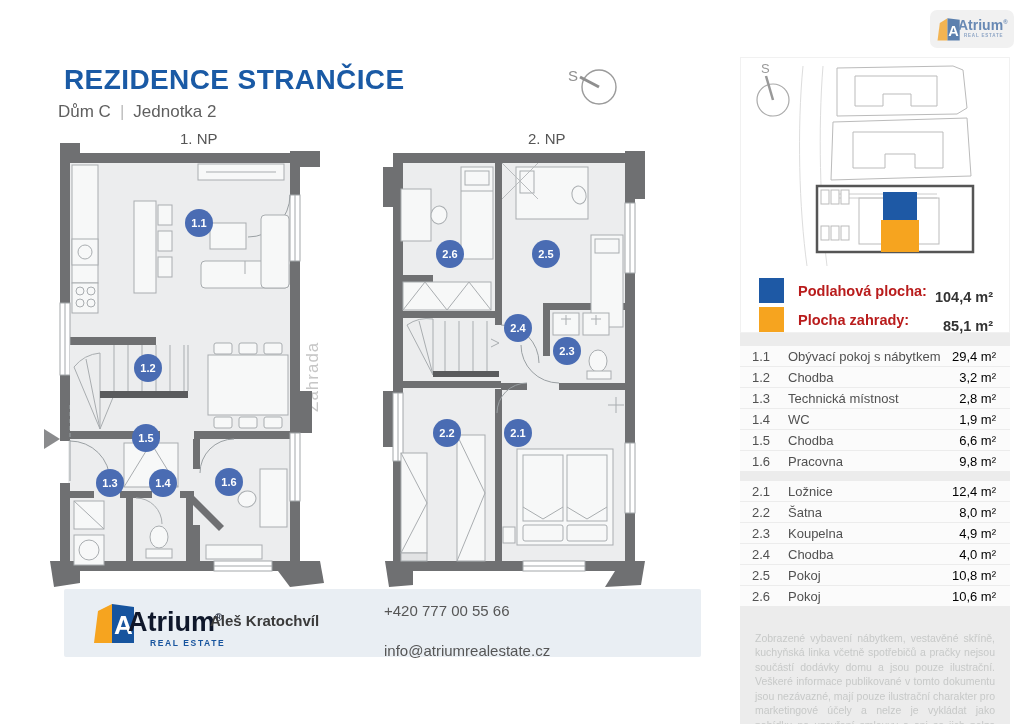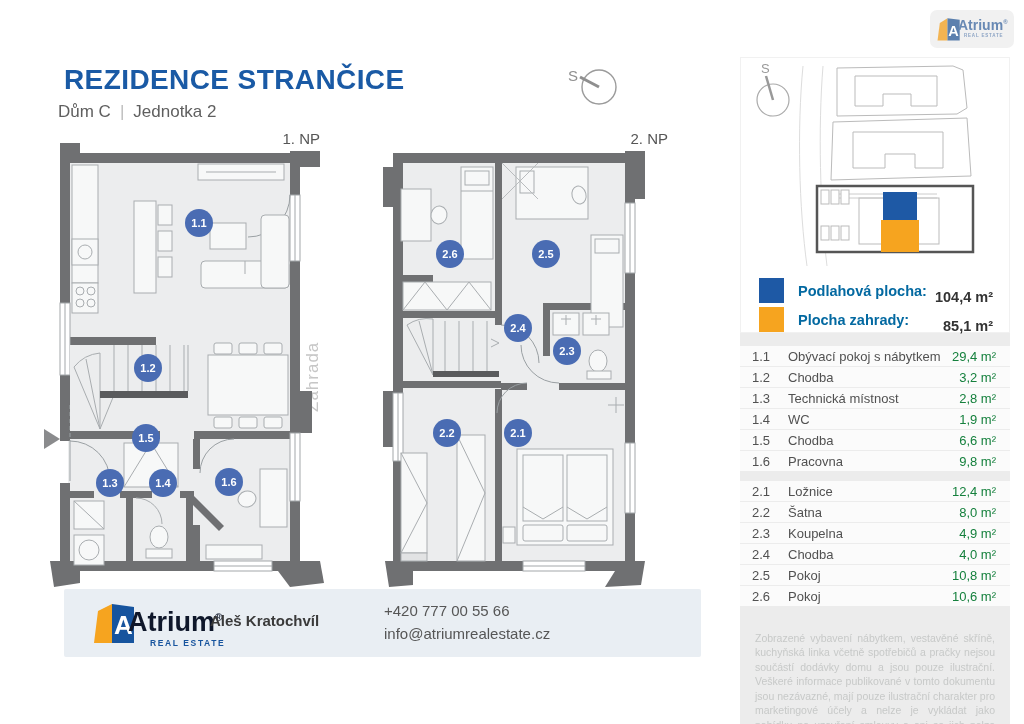--- a/index.html
+++ b/index.html
@@ -5,21 +5,21 @@
   html,body{margin:0;padding:0;background:#fff;}
   .page{position:relative;width:1024px;height:724px;background:#ffffff;overflow:hidden;
         font-family:"Liberation Sans", sans-serif;}
 
   
   .title{position:absolute;left:64px;top:64px;font-size:28px;font-weight:800;
          color:#1a5aa5;letter-spacing:.4px;}
   .subtitle{position:absolute;left:58px;top:102px;font-size:17px;color:#5f5f5f;}
   .subtitle .sep{color:#bcbcbc;margin:0 9px;}
 
-  .floor-label{position:absolute;top:130px;width:140px;text-align:right;
+  .floor-label{position:absolute;top:130px;width:140px;text-align:left;
                font-size:15px;color:#565656;}
   #fl1{left:180px;} #fl2{left:528px;}
 
   .compass-main{position:absolute;left:563px;top:60px;}
 
   .garden-label{position:absolute;left:303px;top:302px;height:110px;
       writing-mode:vertical-rl;transform:rotate(180deg);
       color:#c6c6c6;font-size:17px;letter-spacing:1px;}
 
   
@@ -28,46 +28,46 @@
   svg text.mk{font-family:"Liberation Sans",sans-serif;font-size:11px;font-weight:bold;
       fill:#ffffff;text-anchor:middle;}
 
   
   .rightcol{position:absolute;left:740px;top:57px;width:270px;height:667px;
             background:#ececec;}
   .sitepanel{background:#ffffff;height:276px;border:1px solid #f1f1f1;box-sizing:border-box;}
   .legend{padding:4px 16px 0 18px;}
   .legend-row{display:flex;align-items:center;height:29px;}
   .legend-sq{width:25px;height:25px;margin-right:14px;flex:0 0 auto;}
-  .legend-lbl{font-size:14.5px;font-weight:bold;color:#0369a1;flex:1;}
+  .legend-lbl{font-size:14.5px;font-weight:bold;color:#b91c1c;flex:1;}
   .legend-val{font-size:14.5px;font-weight:bold;color:#333;text-align:right;margin-top:12px;}
 
   .rooms{margin-top:13px;}
   .rooms.second{margin-top:10px;}
   .room-row{display:flex;align-items:center;height:20px;margin-bottom:1px;
             background:#fbfbfb;padding:0 14px 0 12px;font-size:13px;color:#515151;}
   .room-num{width:36px;flex:0 0 auto;}
   .room-name{flex:1;}
-  .room-area{text-align:right;color:#15803d;}
+  .room-area{text-align:right;color:#000000;}
 
   .disclaimer{margin-top:12px;padding:13px 15px;background:#ececec;
       font-size:10.5px;line-height:1.38;color:#c7c9c8;text-align:justify;}
 
   
   .footer{position:absolute;left:64px;top:589px;width:637px;height:68px;
           background:#e9eef3;border-radius:2px;}
   .f-logo{position:absolute;left:28px;top:12px;width:150px;height:46px;}
   .f-brand{position:absolute;left:36px;top:6px;font-size:27px;font-weight:700;color:#0f172a;}
   .f-reg{font-size:10px;vertical-align:super;}
   .f-sub{position:absolute;left:58px;top:37px;font-size:8.5px;letter-spacing:1.6px;
          font-weight:bold;color:#17549e;}
   .f-agent{position:absolute;left:146px;top:23px;font-size:15px;font-weight:bold;color:#3a3a3a;}
   .f-web{position:absolute;left:146px;top:36px;font-size:15px;color:#565656;}
   .f-phone{position:absolute;left:320px;top:13px;font-size:15px;color:#565656;text-align:center;}
-  .f-mail{position:absolute;left:320px;top:36px;font-size:15px;color:#565656;}
+  .f-mail{position:absolute;left:320px;top:53px;font-size:15px;color:#565656;}
 
   
   .badge{position:absolute;left:930px;top:10px;width:84px;height:38px;background:#f1f1f1;
          border-radius:7px;}
   .b-brand{position:absolute;left:28px;top:7px;font-size:14px;font-weight:800;color:#6889b4;}
   .b-reg{font-size:6px;vertical-align:super;}
   .b-sub{position:absolute;left:34px;top:23px;font-size:4.5px;letter-spacing:.8px;
          font-weight:bold;color:#8ba3c4;}
 </style>
 </head>

